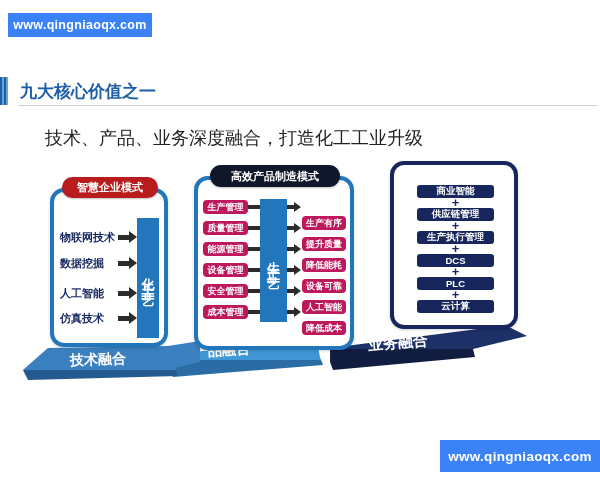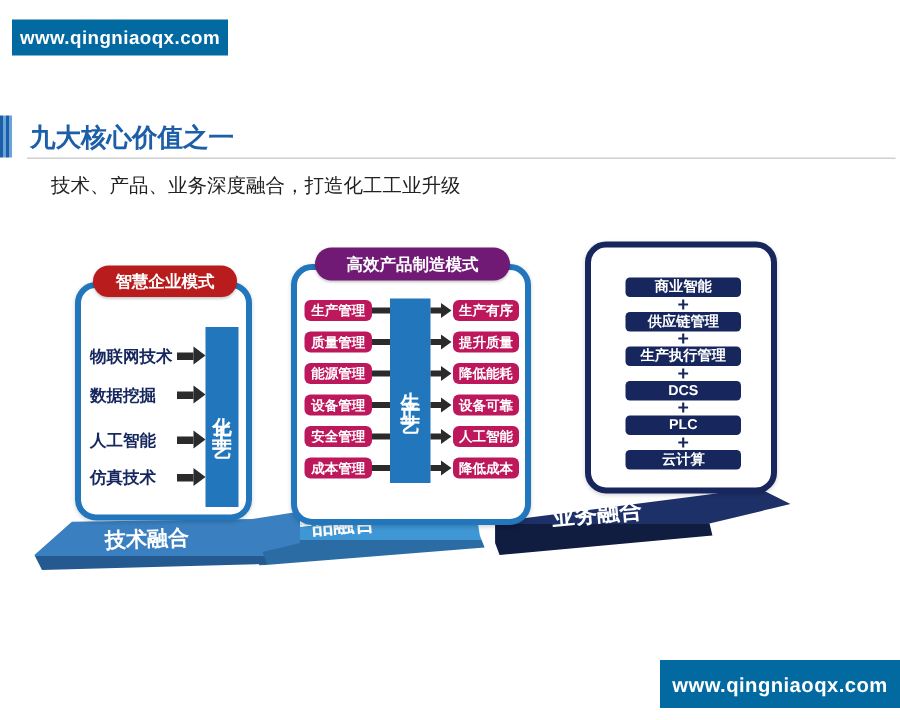--- a/index.html
+++ b/index.html
@@ -1,29 +1,29 @@
 <!DOCTYPE html>
 <html><head>
 <meta charset="utf-8">
 <style>
   html,body{margin:0;padding:0;}
   body{width:600px;height:480px;background:#ffffff;font-family:"Liberation Sans","DejaVu Sans",sans-serif;overflow:hidden;}
   .slide{position:relative;width:600px;height:480px;background:#ffffff;}
 
   
-  .banner{position:absolute;background:#0369a1;color:#fff;font-weight:bold;display:flex;align-items:center;justify-content:center;letter-spacing:.3px;}
+  .banner{position:absolute;background:#3b82f6;color:#fff;font-weight:bold;display:flex;align-items:center;justify-content:center;letter-spacing:.3px;}
   .banner-top{left:8px;top:13px;width:144px;height:24px;font-size:12.5px;}
   .banner-bottom{left:440px;top:440px;width:160px;height:32px;font-size:13.5px;}
 
   
   .accent-bar{position:absolute;left:0;top:77px;width:8px;height:28px;
     background:repeating-linear-gradient(90deg,#1c5fa8 0 2px,#6aa3d8 2px 4px);}
   .title{position:absolute;left:20px;top:80px;margin:0;font-size:17px;font-weight:bold;color:#1c5fa8;}
   .divider{position:absolute;left:18px;top:105px;width:579px;height:1px;background:#cfcfcf;}
-  .subtitle{position:absolute;left:33px;top:114px;margin:1px;font-size:13px;color:#222;}
+  .subtitle{position:absolute;left:33px;top:114px;margin:12px;font-size:18px;color:#222;}
 
   
   .plat{position:absolute;}
   .plat-face{position:absolute;inset:0;}
   .plat-tech{left:5px;top:338px;width:195px;height:45px;z-index:3;}
   .plat-tech .plat-face{background:linear-gradient(180deg,#3a7fc0 0 72%,#255a90 72%);
     clip-path:polygon(22% 22%,83.6% 17.8%,100% 6.7%,100% 53.3%,87.2% 66.7%,88.7% 84.4%,11.8% 93.3%,9.2% 71.1%);}
   .plat-product{left:150px;top:330px;width:175px;height:48px;z-index:1;}
   .plat-product .plat-face{background:linear-gradient(180deg,#3f97d6 0 62%,#2b6ca4 62%);
     clip-path:polygon(24.6% 41.7%,95.4% 18.8%,97.1% 56.3%,98.9% 72.9%,13.1% 97.9%,11.4% 77.1%);}
@@ -37,42 +37,42 @@
 
   
   .pbox{position:absolute;box-sizing:border-box;background:#fff;border:4px solid #2176bc;border-radius:14px;z-index:5;box-shadow:0 1px 3px rgba(0,0,0,.18);}
   .pbox-smart{left:50px;top:188px;width:118px;height:159px;padding-left:27px;}
   .pbox-manu{left:194px;top:176px;width:160px;height:174px;}
   .pbox-biz{left:368px;top:161px;width:128px;height:168px;border-color:#17265c;margin-left:22px;}
 
   
   .pill{position:absolute;z-index:6;color:#fff;font-weight:bold;font-size:11px;display:flex;align-items:center;justify-content:center;border-radius:12px;white-space:nowrap;box-shadow:0 1px 2px rgba(0,0,0,.25);}
   .pill-smart{left:62px;top:177px;width:96px;height:21px;background:#b91c1c;}
-  .pill-manu{left:210px;top:165px;width:130px;height:22px;background:#701a75;}
+  .pill-manu{left:210px;top:165px;width:130px;height:22px;background:#0f172a;}
   .pill-biz{left:382px;top:151px;width:100px;height:22px;background:#17265c;}
 
   
   .srow{position:absolute;left:6px;width:77px;height:14px;display:flex;justify-content:space-between;align-items:center;}
   .slabel{font-size:11px;font-weight:bold;color:#16275e;white-space:nowrap;}
   .harrow{display:inline-flex;align-items:center;}
   .harrow .shaft{display:block;width:11px;height:5px;background:#2b2b2b;}
   .harrow .head{display:block;width:0;height:0;border-top:6px solid transparent;border-bottom:6px solid transparent;border-left:8px solid #2b2b2b;}
 
   
   .vbar{position:absolute;background:#2176bc;display:flex;align-items:center;justify-content:center;}
   .vbar-smart{left:83px;top:26px;width:22px;height:120px;}
   .vbar-manu{left:62px;top:19px;width:27px;height:123px;}
   .vtext{writing-mode:vertical-rl;text-orientation:upright;color:#fff;font-weight:bold;font-size:13px;letter-spacing:5px;line-height:1;}
 
   
   .mcol{position:absolute;display:flex;flex-direction:column;gap:7px;}
   .col-inputs{left:5px;top:20px;width:45px;}
   .col-conn{left:50px;top:20px;width:12px;}
   .col-arrows{left:89px;top:20px;width:15px;}
-  .col-outcomes{left:104px;top:20px;width:44px;}
+  .col-outcomes{left:104px;top:36px;width:44px;}
   .bbtn{height:14px;background:#be185d;border-radius:4px;color:#fff;font-size:9px;font-weight:bold;display:flex;align-items:center;justify-content:center;white-space:nowrap;}
   .conncell,.arrowcell{height:14px;display:flex;align-items:center;}
   .connline{display:block;width:12px;height:4px;background:#2b2b2b;}
   .marrow{display:inline-flex;align-items:center;}
   .marrow .shaft{display:block;width:7px;height:4px;background:#2b2b2b;}
   .marrow .head{display:block;width:0;height:0;border-top:5px solid transparent;border-bottom:5px solid transparent;border-left:7px solid #2b2b2b;}
 
   
   .stack{position:absolute;left:23px;top:20px;width:77px;display:flex;flex-direction:column;}
   .nbtn{height:13px;background:#17265c;border-radius:3px;color:#fff;font-size:9.5px;font-weight:bold;display:flex;align-items:center;justify-content:center;white-space:nowrap;}

